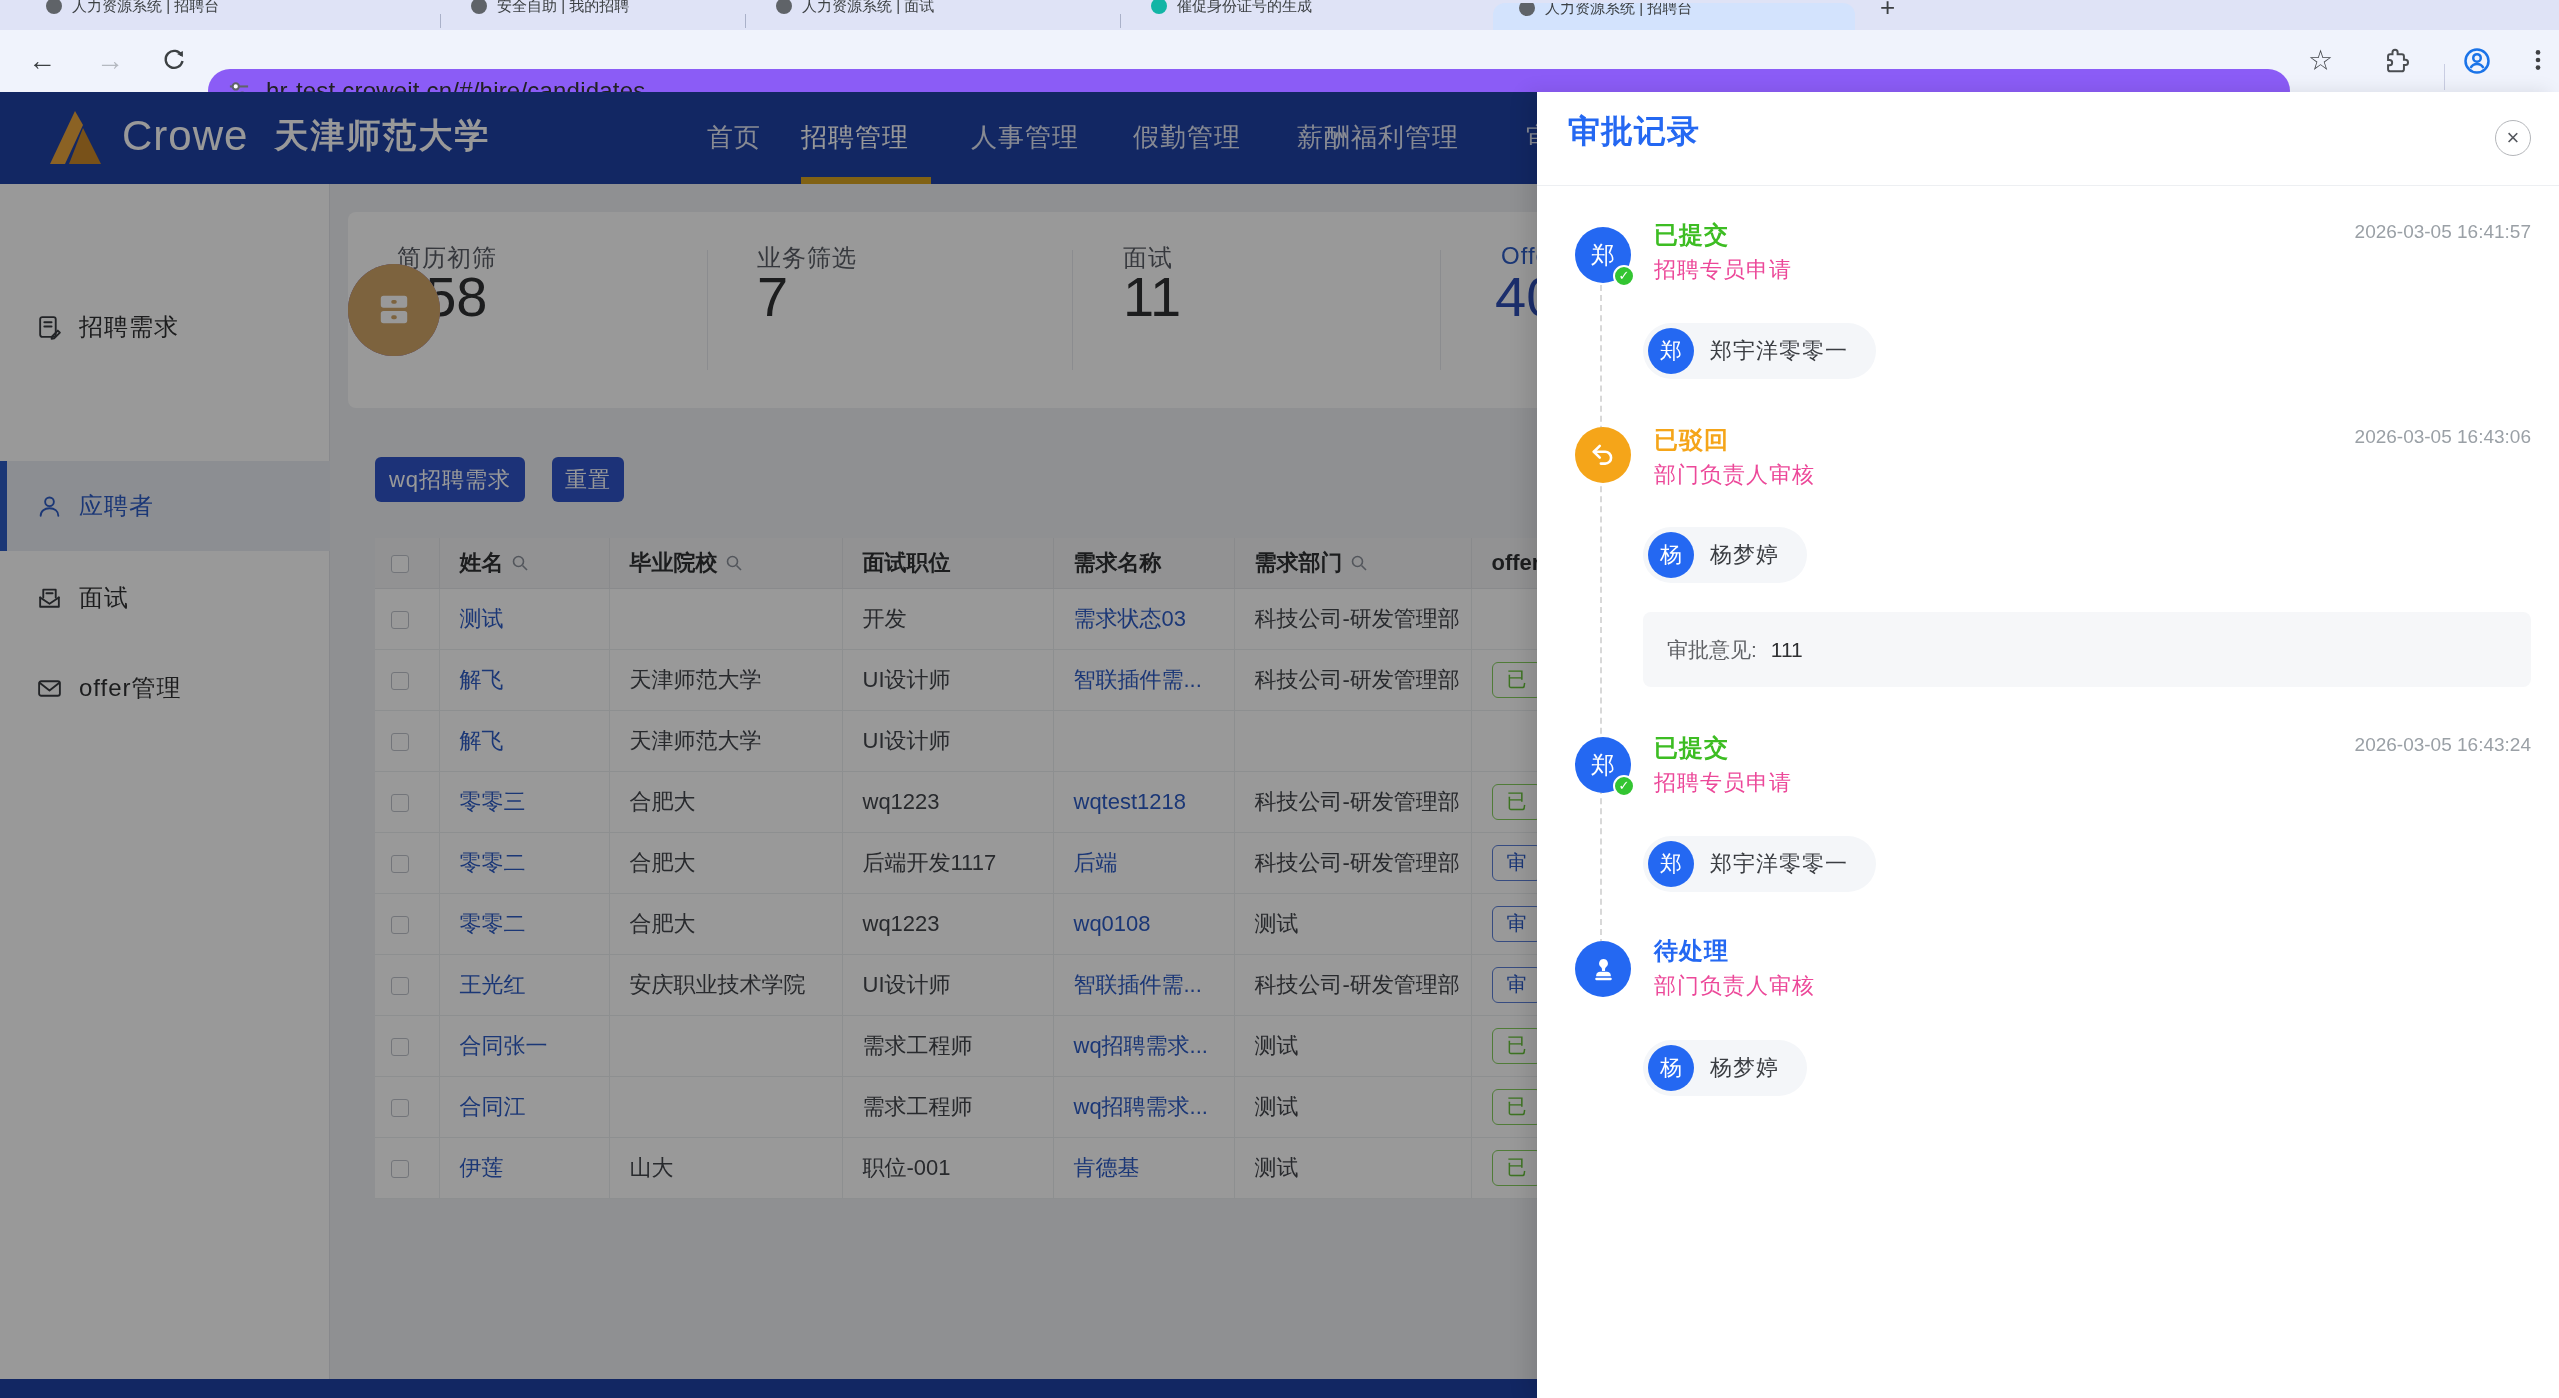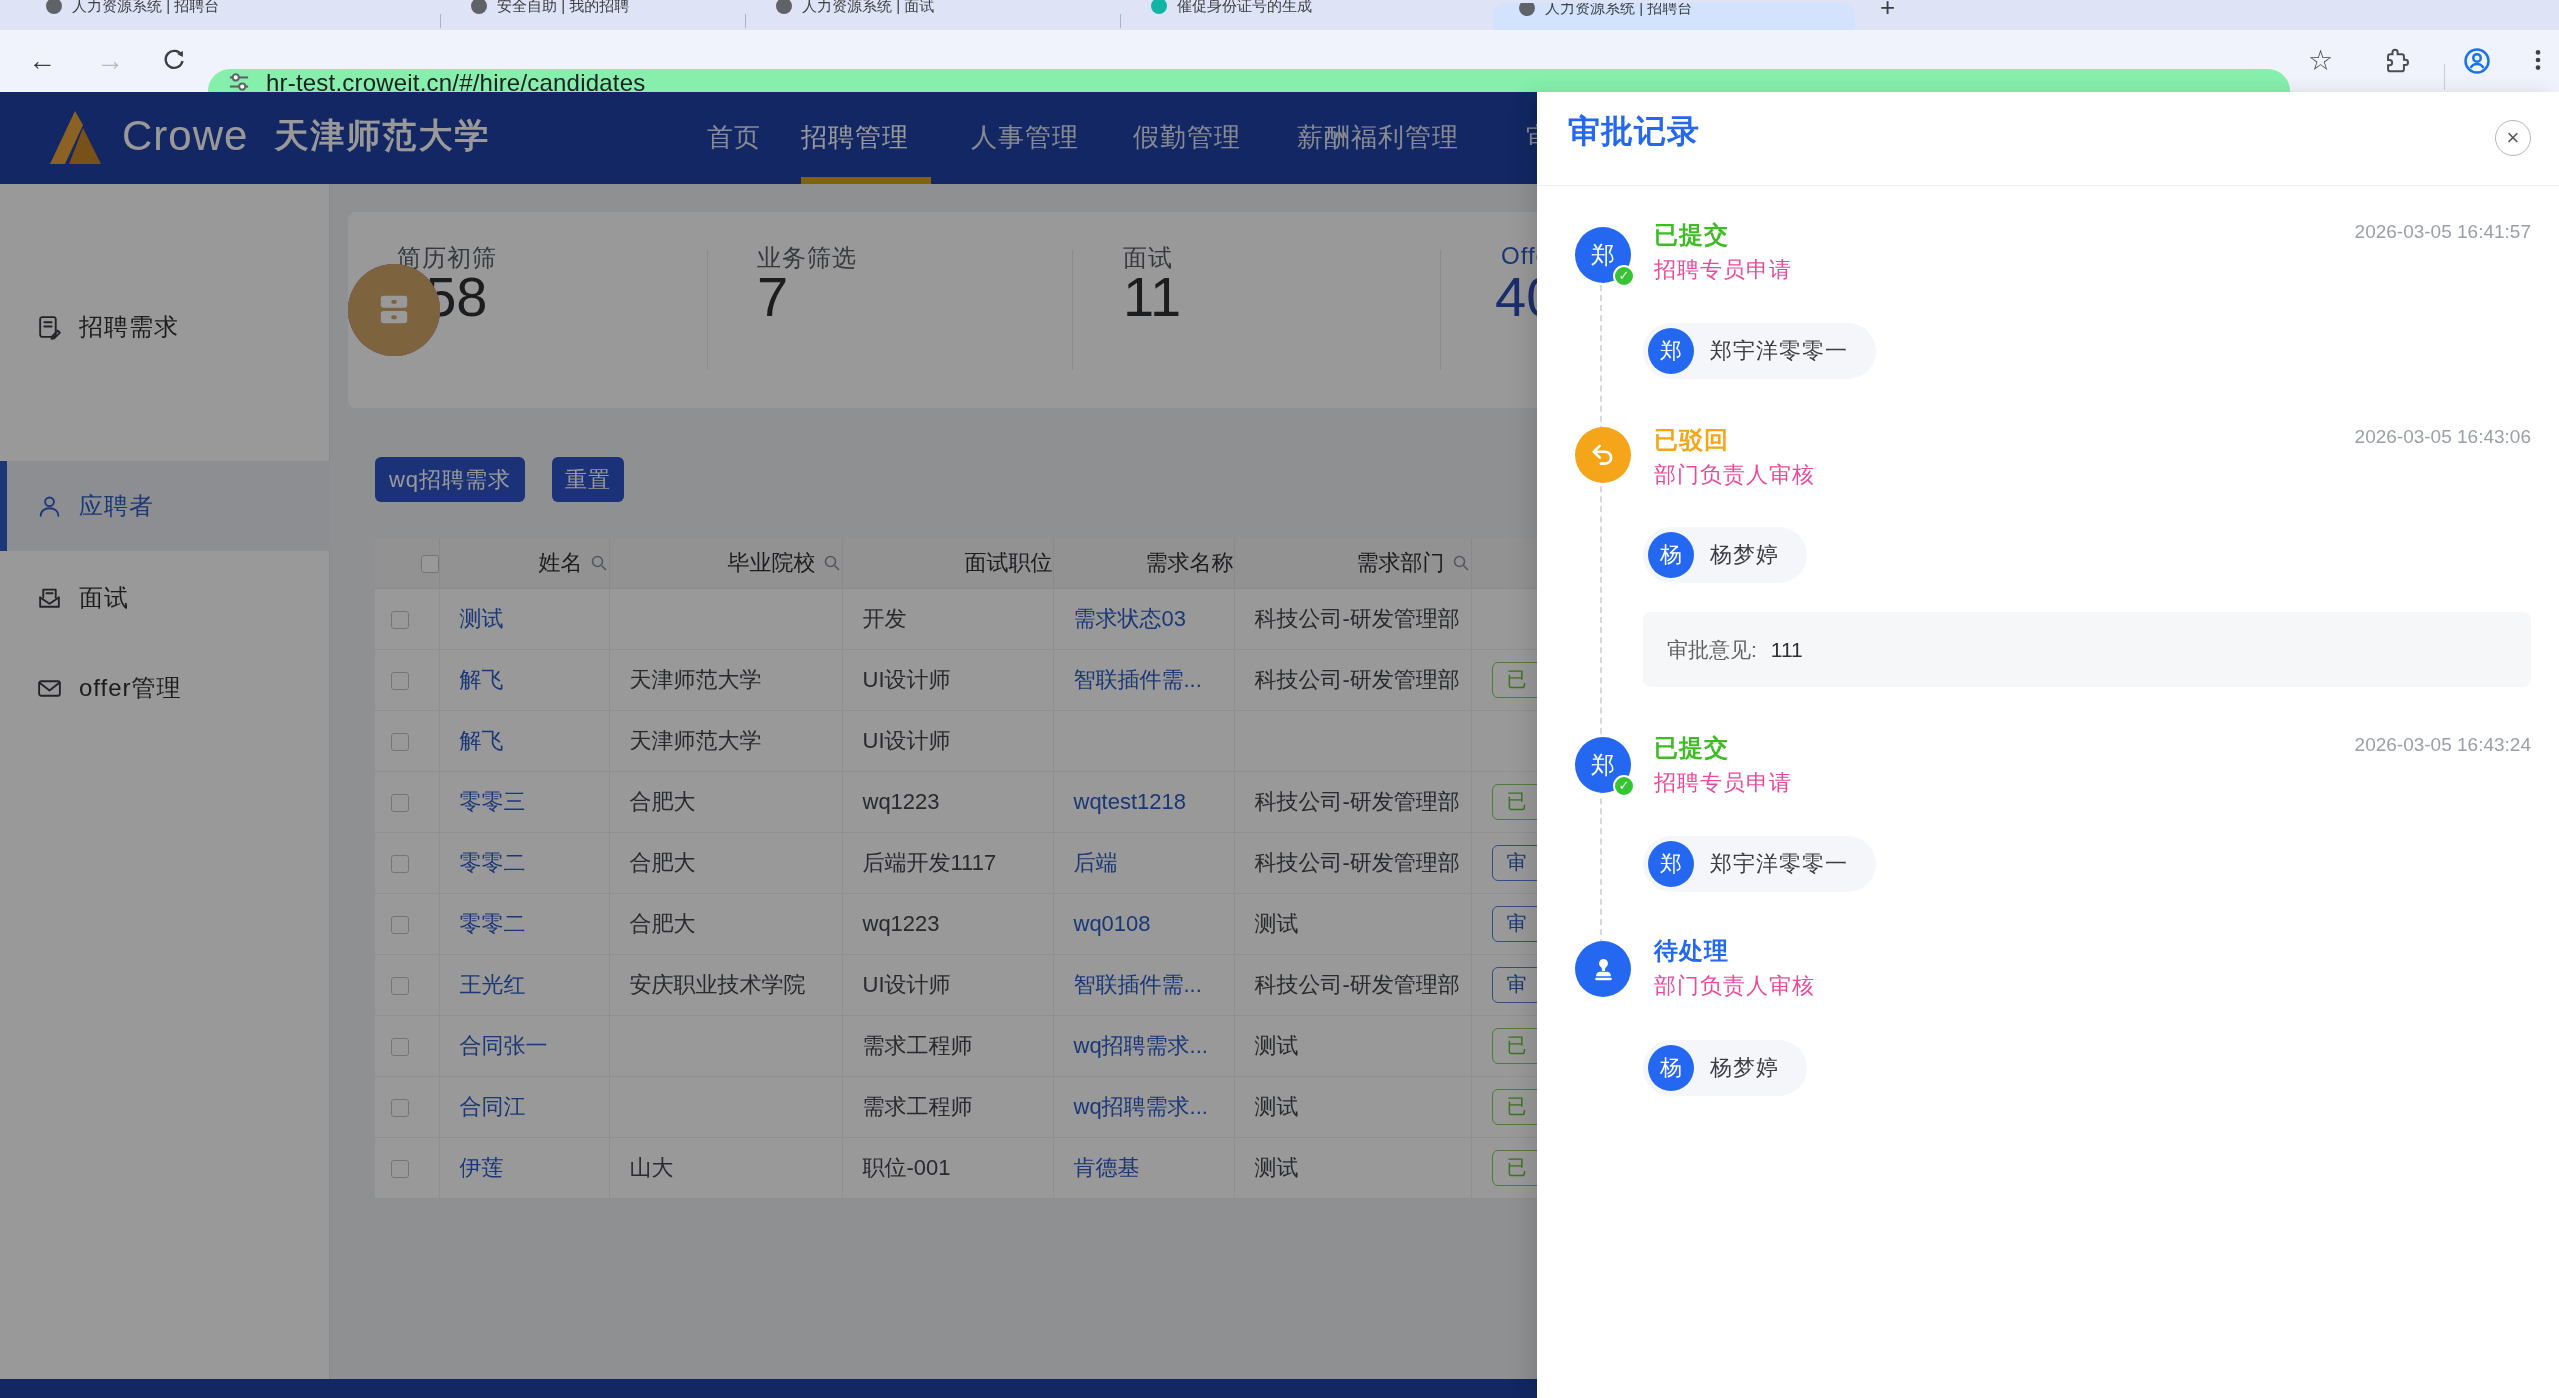--- a/index.html
+++ b/index.html
@@ -10,21 +10,21 @@
   #tabstrip{position:absolute;left:0;top:0;width:2559px;height:30px;background:#dfe3f6;overflow:hidden}
   .tab{position:absolute;top:0;height:30px;overflow:hidden}
   .tab .trow{display:flex;align-items:center;gap:10px;padding-left:26px;transform:translateY(-9px);height:30px}
   .tab .fav{width:16px;height:16px;border-radius:50%;flex:0 0 16px}
   .tab .ttl{font-size:15px;color:#3c4043;white-space:nowrap;overflow:hidden}
   .tab.active{background:#d3e3fd;border-radius:12px 12px 0 0;top:3px;height:27px}
   .tab.active .trow{transform:translateY(-10px)}
   .tabsep{position:absolute;top:14px;width:1px;height:14px;background:#aab1c9}
   #toolbar{position:absolute;left:0;top:30px;width:2559px;height:62px;background:#f0f3fc}
   .navbtn{position:absolute;top:16px;font-size:28px;color:#3c4043;line-height:30px}
-  #omnibox{position:absolute;left:208px;top:39px;width:2082px;height:44px;background:#86efac;border-radius:22px;display:flex;align-items:flex-start}
+  #omnibox{position:absolute;left:208px;top:39px;width:2082px;height:44px;background:#8b5cf6;border-radius:22px;display:flex;align-items:center}
   #omnibox .url{font-size:24px;color:#202124;margin-left:14px;letter-spacing:.2px}
   .tbicon{position:absolute;top:18px}
   
   #page{position:absolute;left:0;top:92px;width:2559px;height:1306px;background:#eff1f4}
   
   #appheader{position:absolute;left:0;top:0;width:2559px;height:92px;background:#1f41a5}
   #brandrow{position:absolute;left:44px;top:14px;display:flex;align-items:center}
   .brand{font-size:42px;color:#fff;letter-spacing:1px;margin-left:14px}
   .appname{font-size:34px;font-weight:bold;color:#fff;margin-left:26px;letter-spacing:2px}
   .nav-item{position:absolute;top:28px;font-size:26px;color:#e2e7f5;letter-spacing:1px;cursor:pointer;white-space:nowrap}
@@ -45,21 +45,21 @@
   .stat-label{position:absolute;top:30px;font-size:24px;color:#5a5e66;letter-spacing:1px}
   .stat-num{position:absolute;top:52px;font-size:56px;color:#303133}
   .stat-icon{position:absolute;top:52px;width:92px;height:92px;border-radius:50%;display:flex;align-items:center;justify-content:center}
   .stat-icon .hole{fill:var(--c)}
   .stat-div{position:absolute;top:38px;width:1px;height:120px;background:#e8eaee}
   .stat-label.blue{color:#2d5cc5}.stat-num.blue{color:#2d4db5}
   
   .btn{position:absolute;top:365px;height:45px;background:#2f54c8;color:#fff;font-size:22px;border:none;border-radius:6px;cursor:pointer;letter-spacing:1px}
   
   #tbl{position:absolute;left:375px;top:446px;width:1420px;border-collapse:collapse;background:#fff;table-layout:fixed}
-  #tbl th{height:50px;background:#f3f4f6;font-size:22px;font-weight:normal;color:#303133;text-align:right;padding-left:20px;border:1px solid #e4e6e9;border-top:none;white-space:nowrap}
+  #tbl th{height:50px;background:#f3f4f6;font-size:22px;font-weight:bold;color:#303133;text-align:left;padding-left:20px;border:1px solid #e4e6e9;border-top:none;white-space:nowrap}
   #tbl td{height:61px;font-size:22px;color:#43464c;padding-left:20px;border:1px solid #eceef1;background:#fff;white-space:nowrap;overflow:hidden}
   #tbl th:first-child,#tbl td:first-child{border-left:none;padding-left:16px}
   .lnk{color:#2d5cc5;cursor:pointer}
   .cbx{display:inline-block;width:18px;height:18px;border:1.5px solid #c0c4cc;border-radius:3px;background:#fff;vertical-align:middle}
   .mag{vertical-align:-3px;margin-left:6px}
   .tag{display:inline-block;height:36px;line-height:33px;padding:0 14px;border-radius:6px;border:1.5px solid;font-size:20px;background:transparent}
   .tag.g{color:#67c23a;border-color:#86cf5e}
   .tag.b{color:#2d5cc5;border-color:#5c7fd8}
   
   #footstrip{position:absolute;left:0;top:1287px;width:1537px;height:19px;background:#1f41a5}

